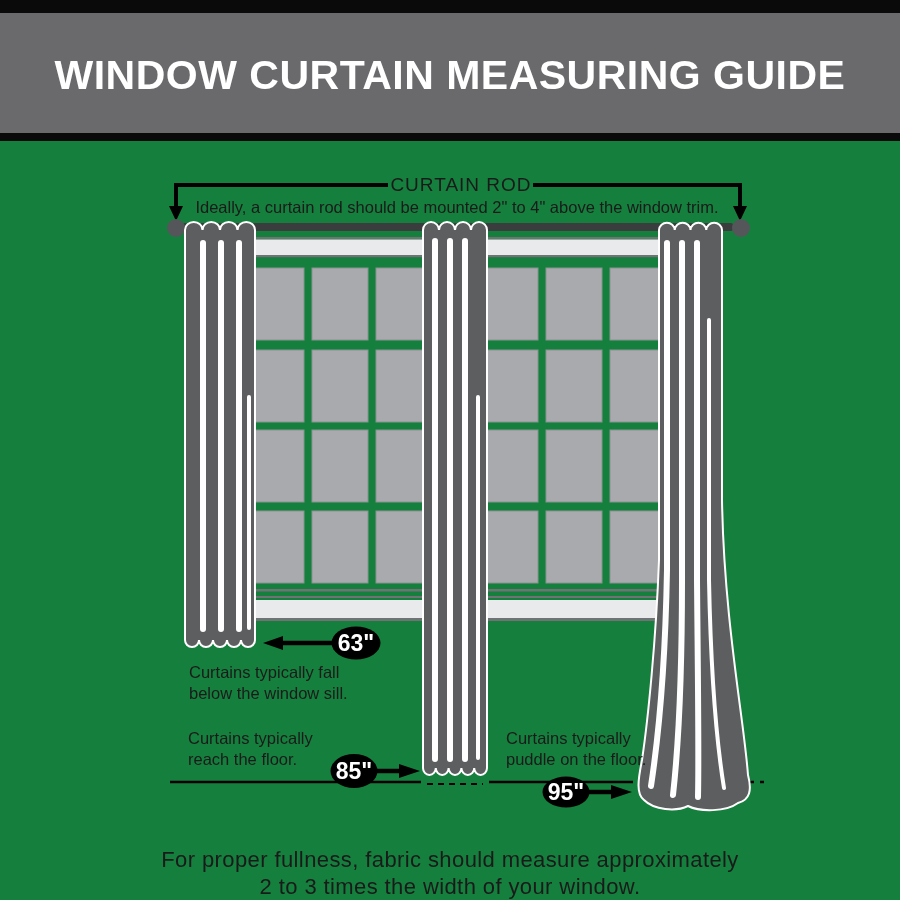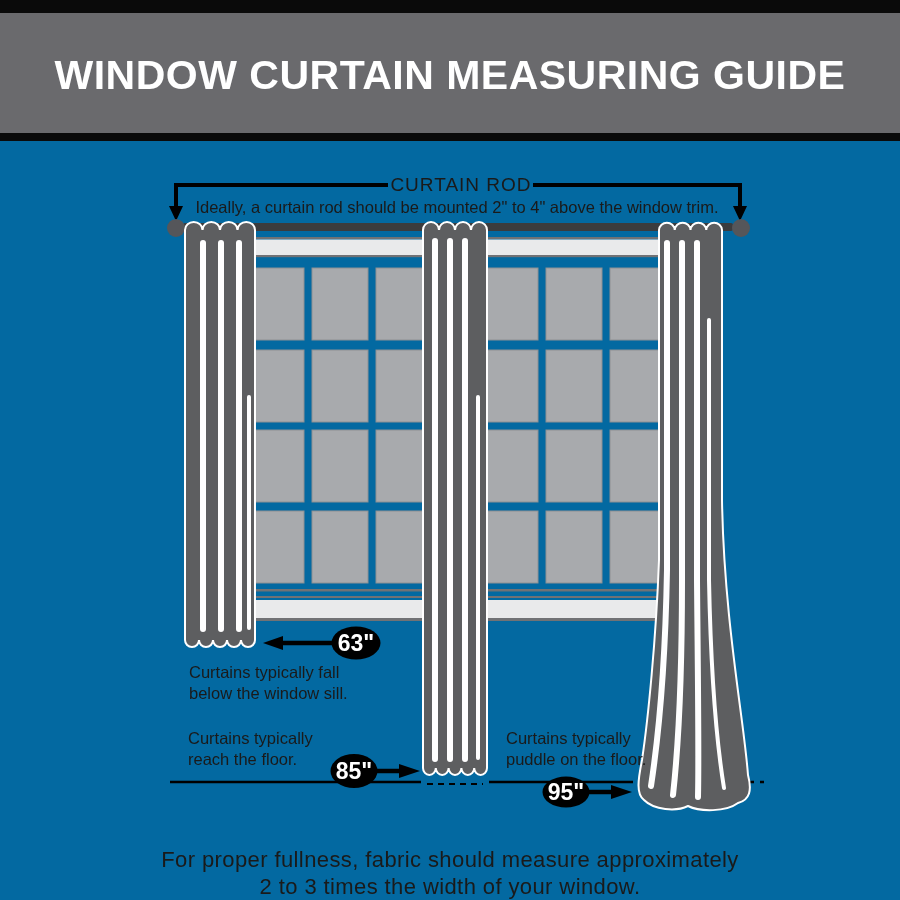--- a/index.html
+++ b/index.html
@@ -1,16 +1,16 @@
 <!DOCTYPE html>
 <html><head>
 <meta charset="utf-8">
 <style>
   html,body{margin:0;padding:0;background:#ffffff;}
-  .stage{position:relative;width:900px;height:900px;background:#0369a1;overflow:hidden;}
+  .stage{position:relative;width:900px;height:900px;background:#15803d;overflow:hidden;}
   svg{display:block;}
   svg text{font-family:"Liberation Sans","DejaVu Sans",sans-serif;}
   .title-text{font-weight:bold;font-size:41px;letter-spacing:.5px;}
   .rod-label{font-size:19px;letter-spacing:1px;}
   .rod-note{font-size:16.5px;}
   .caption{font-size:16.5px;}
   .badge-text{font-weight:bold;font-size:23px;}
   .footer-text{font-size:22px;letter-spacing:.4px;}
 </style>
 </head>

